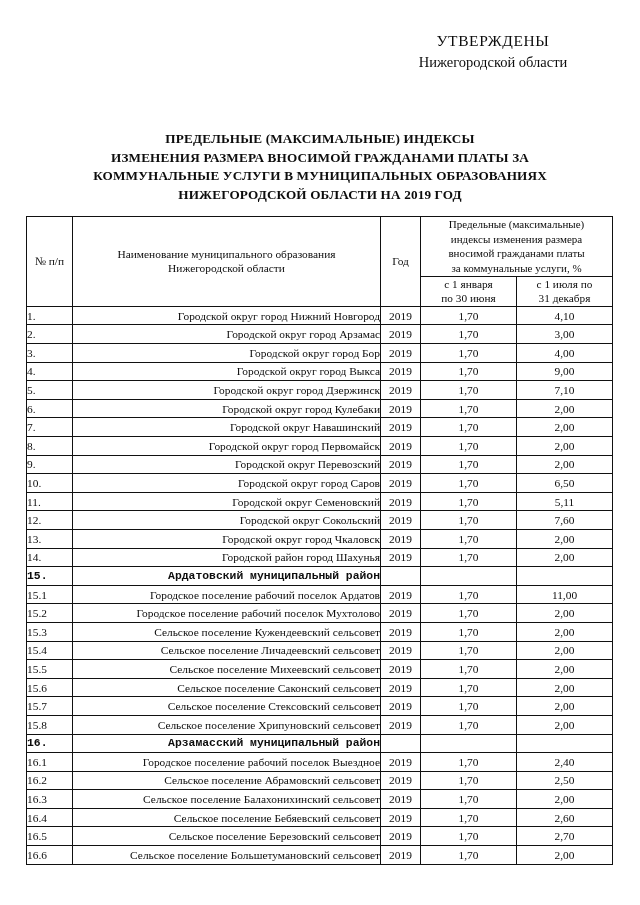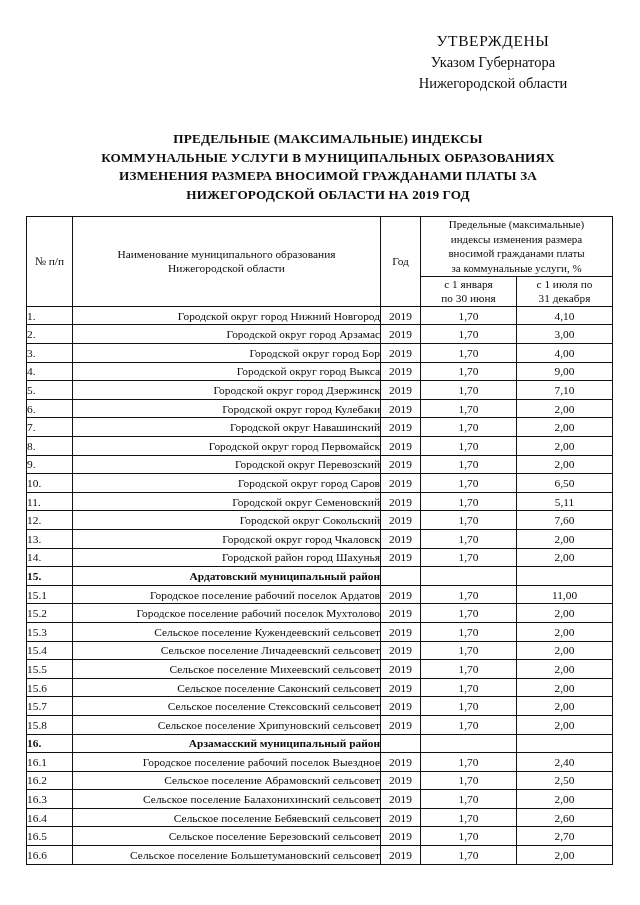--- a/index.html
+++ b/index.html
@@ -41,21 +41,21 @@
   }
   .approval-line {
     font-size: 14.5px;
     white-space: nowrap;
   }
 
   
   .doc-heading {
     position: absolute;
     top: 130px;
-    left: 38px;
+    left: 30px;
     width: 580px;
     text-align: center;
     font-weight: bold;
     font-size: 13.2px;
     line-height: 1.42;
     letter-spacing: 0.15px;
   }
   .doc-heading div { white-space: nowrap; }
 
   
@@ -119,37 +119,36 @@
     margin-left: 39px;
   }
   td.year, td.val {
     text-align: center;
     padding: 1px 2px;
     white-space: nowrap;
   }
   tr.data-row td { height: 17.6px; }
   tr.group-row td { height: 17.6px; font-weight: bold; }
   tr.group-row td.num,
-  tr.group-row td.name { font-weight: bold; }
+  tr.group-row td.name { font-weight: bold; font-family: Liberation Mono, monospace; }
 </style>
 </head>
 <body>
 
 <div class="page">
 
   <div class="approval">
     <div class="approval-title">УТВЕРЖДЕНЫ</div>
-    <div class="approval-line">Указом Губернатора</div>
     <div class="approval-line">Нижегородской области</div>
   </div>
 
   <div class="doc-heading">
     <div>ПРЕДЕЛЬНЫЕ (МАКСИМАЛЬНЫЕ) ИНДЕКСЫ</div>
+    <div>ИЗМЕНЕНИЯ РАЗМЕРА ВНОСИМОЙ ГРАЖДАНАМИ ПЛАТЫ ЗА</div>
     <div>КОММУНАЛЬНЫЕ УСЛУГИ В МУНИЦИПАЛЬНЫХ ОБРАЗОВАНИЯХ</div>
-    <div>ИЗМЕНЕНИЯ РАЗМЕРА ВНОСИМОЙ ГРАЖДАНАМИ ПЛАТЫ ЗА</div>
     <div>НИЖЕГОРОДСКОЙ ОБЛАСТИ НА 2019 ГОД</div>
   </div>
 
   <div class="tbl-wrap">
     <table class="main">
       <colgroup>
         <col class="c-num">
           <col class="c-name">
           <col class="c-year">
           <col class="c-h1">

